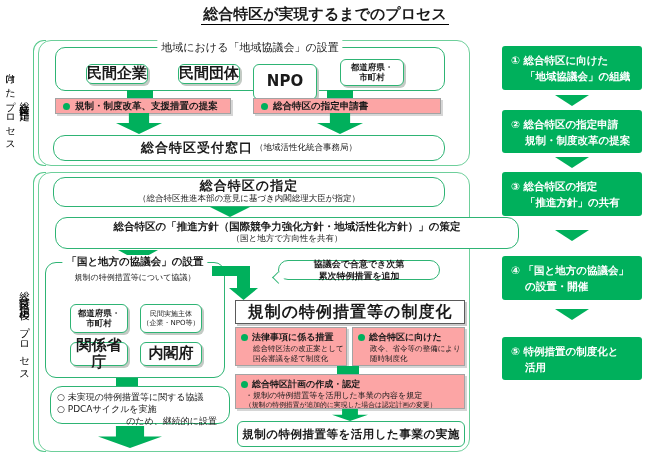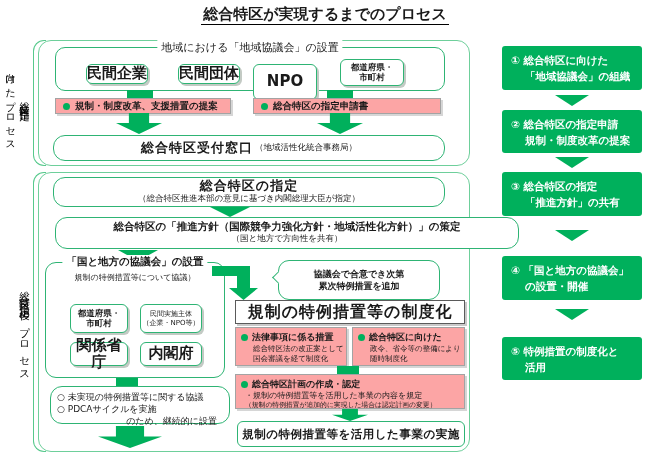--- a/index.html
+++ b/index.html
@@ -125,21 +125,21 @@
 市町村</div>
   <div class="member" style="left:140px; top:304px; width:62px; height:29px; font-size:7px;">民間実施主体
 （企業・NPO等）</div>
   <div class="member" style="left:70px; top:342px; width:58px; height:24px; font-weight:bold;">関係省庁</div>
   <div class="member" style="left:140px; top:342px; width:62px; height:24px; font-weight:bold;">内閣府</div>
 
   <div class="stub" style="left:212px; top:266px; width:38px; height:10px;"></div>
   <div class="stub" style="left:237px; top:266px; width:13px; height:23px;"></div>
   <div class="tri" style="left:229px; top:288px; width:29px; height:12px;"></div>
 
-  <div class="bubble" style="left:278px; top:260px; width:162px; height:40px;align-items:center;">
+  <div class="bubble" style="left:278px; top:260px; width:162px; height:20px;align-items:center;">
     <div class="bubble-tail"></div>
     <div>協議会で合意でき次第</div>
     <div>累次特例措置を追加</div>
   </div>
 
   <div class="inst-head" style="left:235px; top:300px; width:230px; height:24px;">規制の特例措置等の制度化</div>
 
   <div class="graybox" style="left:235px; top:327px; width:112px; height:39px; padding:3px 2px 0 5px;">
     <div class="m-title">
         <span class="dot"></span>

